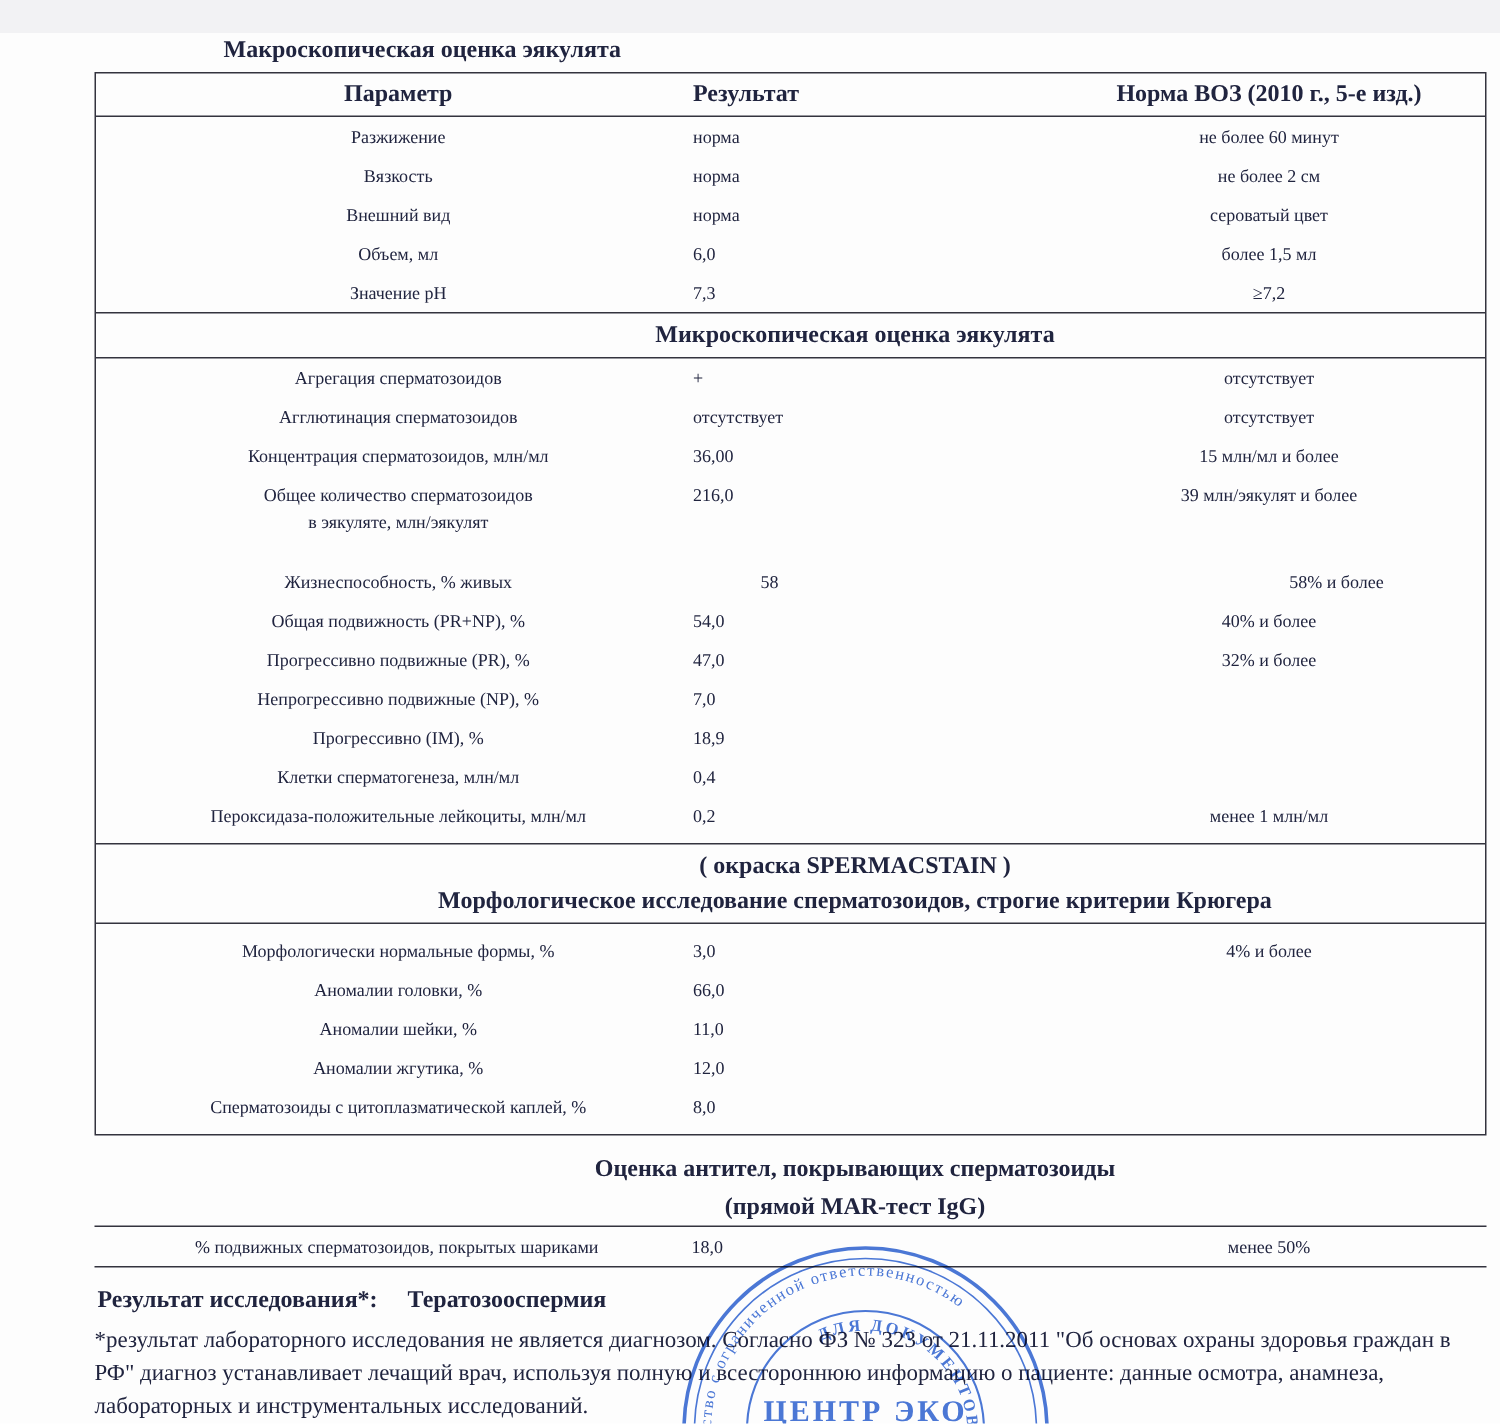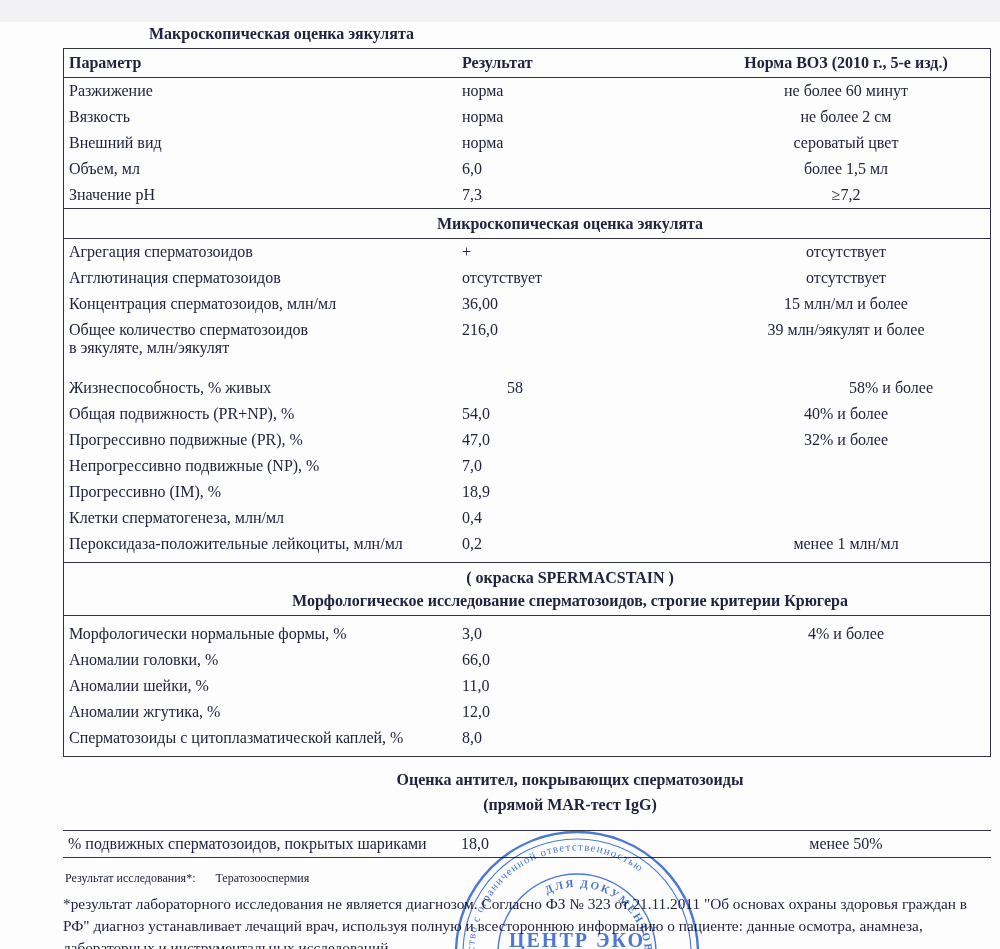--- a/index.html
+++ b/index.html
@@ -8,41 +8,41 @@
     position:relative; overflow:hidden; background:#fdfdfd;
     font-family:"Liberation Serif","DejaVu Serif",serif;
     color:#20243f;
   }
   .scan-band { position:absolute; top:0; left:0; width:1000px; height:22px; background:#f2f2f4; }
   .doc { position:absolute; top:22px; left:63px; width:928px; }
 
   .doc-title { text-align:left; font-weight:bold; font-size:16px; padding-left:86px; margin:3px 0 5px 0; }
 
   .tbl { border:1.6px solid #33333e; }
-  .row { display:flex; align-items:center; padding:4px 0; font-size:16px; line-height:18px; }
+  .row { display:flex; align-items:center; padding:4px 0; font-size:12px; line-height:18px; }
   .cell { padding:0; }
-  .c-param { width:398px; padding-left:5px; text-align:left; }
+  .c-param { width:398px; padding-left:5px; text-align:center; }
   .c-result { width:240px; text-align:left; }
   .c-norm { flex:1; text-align:center; }
   .header-row { border-bottom:1.5px solid #33333e; font-weight:bold; font-size:16px; padding:5px 0; }
   .band {
     border-top:1.5px solid #33333e; border-bottom:1.5px solid #33333e;
     text-align:center; font-weight:bold; font-size:16px;
     padding:3px 0 3px 86px; line-height:23px;
   }
   .pre { white-space:pre-line; }
   .align-top { align-items:flex-start; }
   .gap-top { margin-top:14px;gap:45px; }
   .pad-bottom { padding-bottom:9px; }
 
   .center-title { text-align:center; font-weight:bold; font-size:16px; padding-left:86px; line-height:25px; }
   .mar-titles { margin-top:10px; }
-  .mar-tbl { border-top:1.5px solid #33333e; border-bottom:1.5px solid #33333e; margin-top:13px; }
-
-  .conclusion { margin-top:13px; font-size:12px; font-weight:normal; padding-left:2px; }
+  .mar-tbl { border-top:1.5px solid #33333e; border-bottom:1.5px solid #33333e; }
+
+  .conclusion { margin-top:13px; font-size:16px; font-weight:bold; padding-left:2px; }
   .conclusion-value { margin-left:20px; }
   .footnote { margin-top:7px; font-size:15.3px; line-height:22px; width:926px; }
 
   .stamp { position:absolute; left:427px; top:823px; mix-blend-mode:multiply; opacity:.92; }
 </style>
 </head>
 <body>
 
 <div class="scan-band"></div>
 

